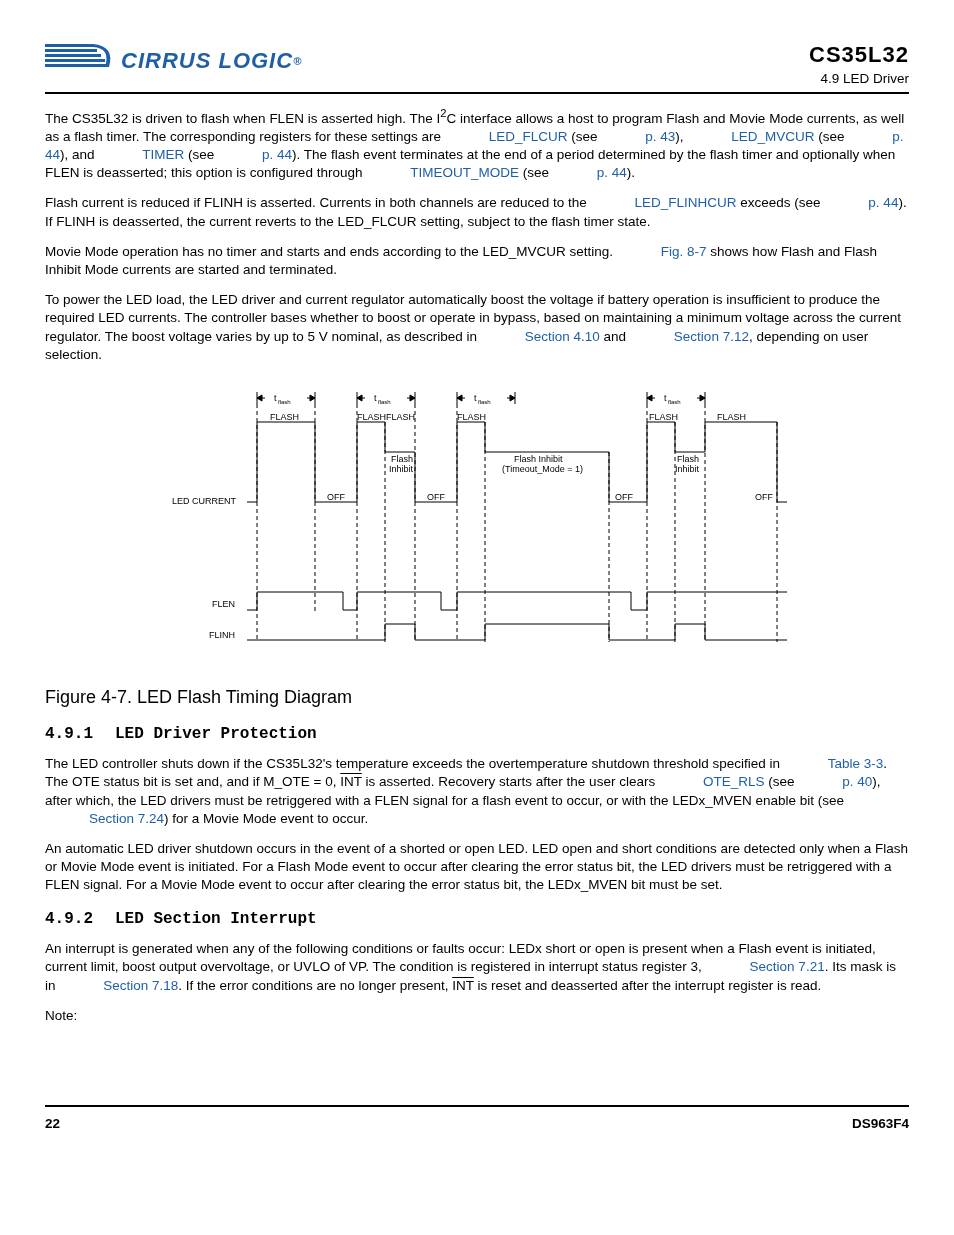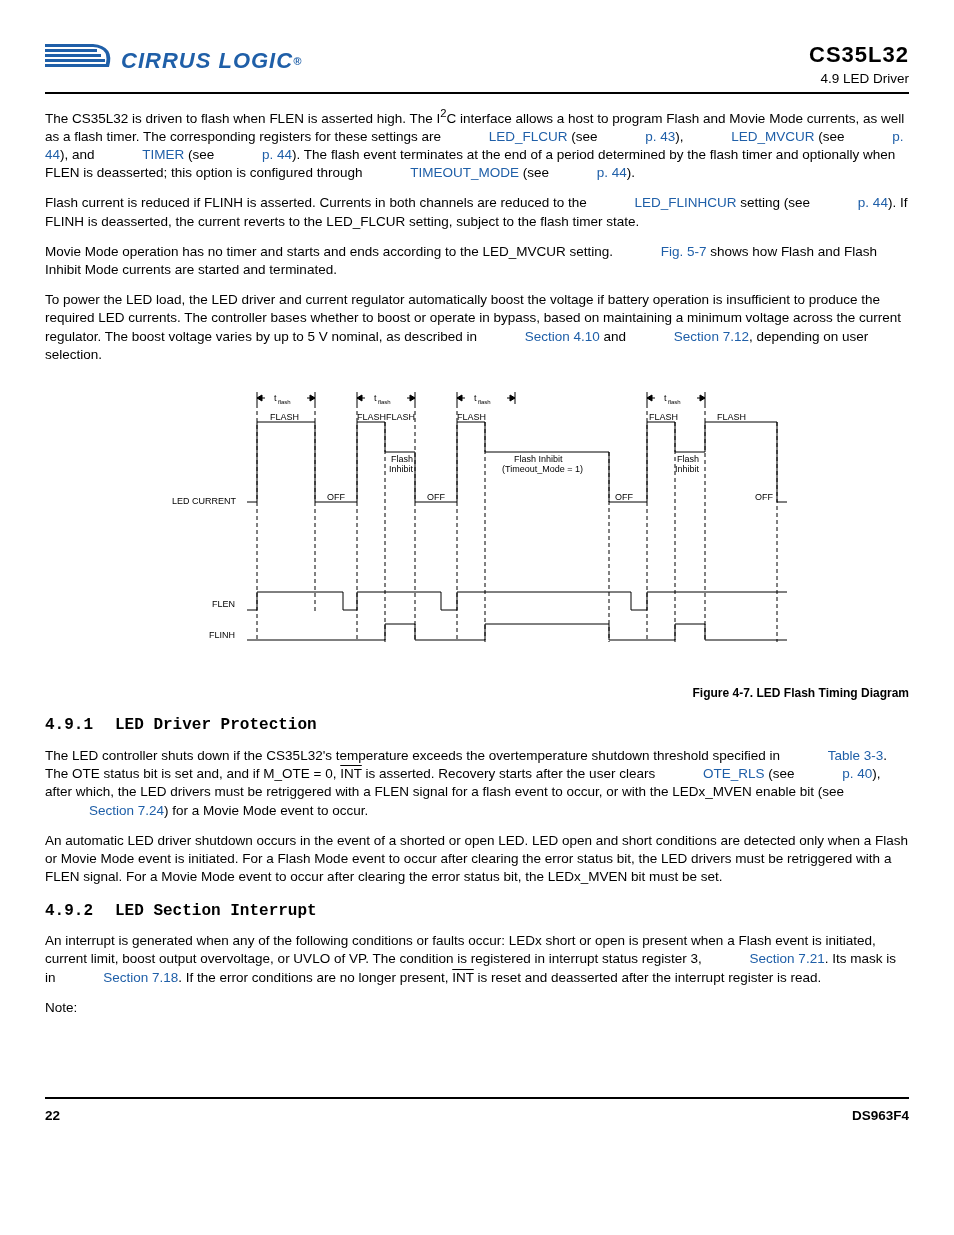--- a/index.html
+++ b/index.html
@@ -40,21 +40,21 @@
   }
   .logo-mark sup { font-size: 11px; }
   .header-right { text-align: right; }
   .doc-title { font-size: 22px; font-weight: bold; letter-spacing:1px;text-align:center;}
   .doc-sub { font-size: 13.5px; font-weight: normal; }
   p { margin: 0 0 12px 0; }
   .link { color: #1f5fa8; padding-left: 44px; }
   .overline { text-decoration: overline; }
   .section-h { font-weight: bold; font-size: 16px; margin: 14px 0 10px 0; font-family: Liberation Mono, monospace; }
   .section-h .num { display:inline-block; width:70px; }
-  .figcap { text-align:right; font-weight:bold; font-size:12px; margin:8px 0 6px 0;}
+  .figcap { text-align:left; font-weight:normal; font-size:18px; margin:8px 0 6px 0;}
   .note { display:flex; margin-top:8px; }
   .note .lbl { width:55px; flex:0 0 55px;}
   .footer {
     border-top: 2px solid #000;
     margin-top: 80px;
     padding-top: 8px;
     display:flex;
     justify-content:space-between;
     font-weight:bold;
     font-size:13.5px;
@@ -89,25 +89,25 @@
     <div class="doc-title">CS35L32</div>
     <div class="doc-sub">4.9 LED Driver</div>
   </div>
 </div>
 
 <p>
   <span>The CS35L32 is driven to flash when FLEN is asserted high. The I</span><sup>2</sup><span>C interface allows a host to program Flash and Movie Mode currents, as well as a flash timer. The corresponding registers for these settings are </span><span class="link">LED_FLCUR</span><span> (see </span><span class="link">p. 43</span><span>), </span><span class="link">LED_MVCUR</span><span> (see </span><span class="link">p. 44</span><span>), and </span><span class="link">TIMER</span><span> (see </span><span class="link">p. 44</span><span>). The flash event terminates at the end of a period determined by the flash timer and optionally when FLEN is deasserted; this option is configured through </span><span class="link">TIMEOUT_MODE</span><span> (see </span><span class="link">p. 44</span><span>).</span>
 </p>
 
 <p>
-  <span>Flash current is reduced if FLINH is asserted. Currents in both channels are reduced to the </span><span class="link">LED_FLINHCUR</span><span> setting (see </span><span class="link">p. 44</span><span>). If FLINH is deasserted, the current reverts to the LED_FLCUR setting, subject to the flash timer state.</span>
-</p>
-
-<p>
-  <span>Movie Mode operation has no timer and starts and ends according to the LED_MVCUR setting. </span><span class="link">Fig. 5-7</span><span> shows how Flash and Flash Inhibit Mode currents are started and terminated.</span>
+  <span>Flash current is reduced if FLINH is asserted. Currents in both channels are reduced to the </span><span class="link">LED_FLINHCUR</span><span> exceeds (see </span><span class="link">p. 44</span><span>). If FLINH is deasserted, the current reverts to the LED_FLCUR setting, subject to the flash timer state.</span>
+</p>
+
+<p>
+  <span>Movie Mode operation has no timer and starts and ends according to the LED_MVCUR setting. </span><span class="link">Fig. 8-7</span><span> shows how Flash and Flash Inhibit Mode currents are started and terminated.</span>
 </p>
 
 <p>
   <span>To power the LED load, the LED driver and current regulator automatically boost the voltage if battery operation is insufficient to produce the required LED currents. The controller bases whether to boost or operate in bypass, based on maintaining a minimum voltage across the current regulator. The boost voltage varies by up to 5 V nominal, as described in </span><span class="link">Section 4.10</span><span> and </span><span class="link">Section 7.12</span><span>, depending on user selection.</span>
 </p>
 
 <div class="diagram-box">
 <svg width="640" height="290" viewBox="0 0 640 290">
   <g stroke="#000" stroke-width="1" fill="none">
 

